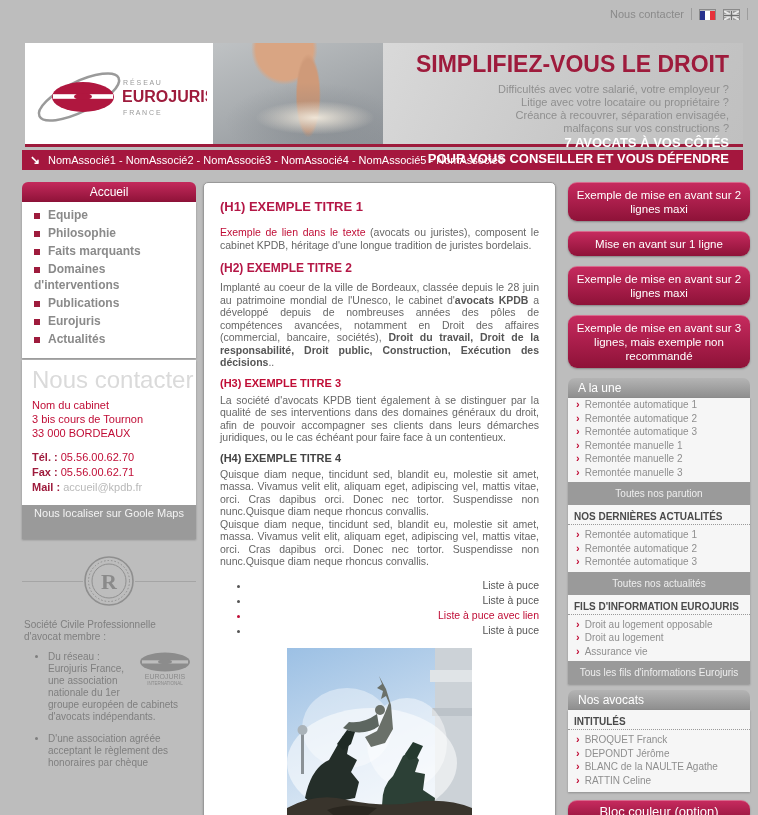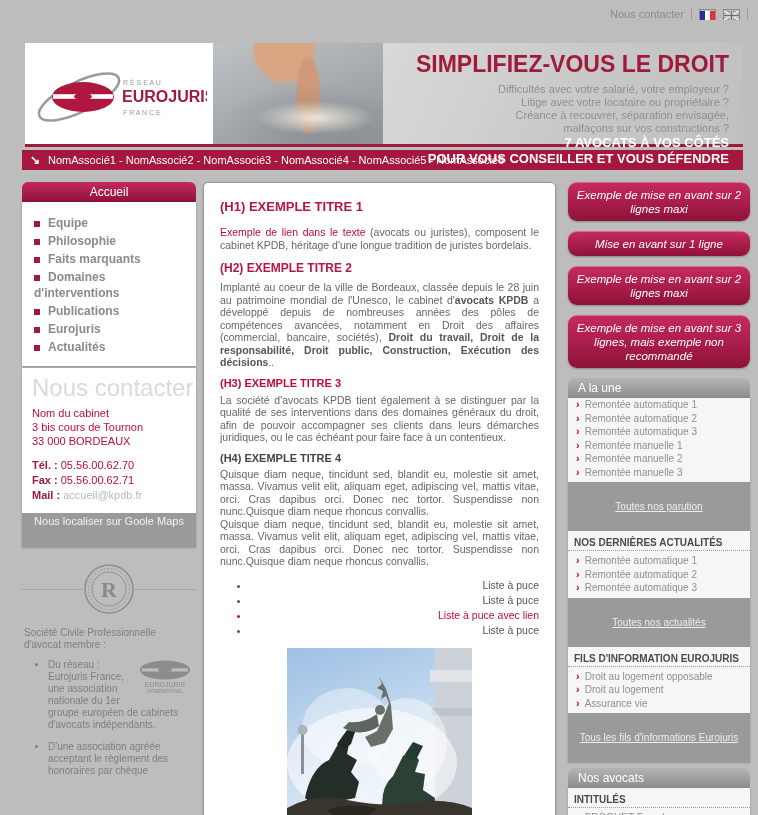--- a/index.html
+++ b/index.html
@@ -33,21 +33,21 @@
   .assoc-arrow { font-weight:bold; font-size:12px; }
 
   
   .columns { display:flex; align-items:flex-start; margin:12px 0 0 22px; width:728px; }
   .col-left  { width:174px; }
   .col-main  { width:353px; margin-left:7px; }
   .col-right { width:182px; margin-left:12px; }
 
   
   .menu-header { height:20px; line-height:20px; text-align:center; color:#fff; font-size:12px; background:linear-gradient(#c42a5c,#8e1238); border-radius:6px 6px 0 0; }
-  .menu-list { background:#fff; list-style:none; padding:12px 6px 10px 12px; box-shadow:0 1px 2px rgba(0,0,0,.25); }
+  .menu-list { background:#fff; list-style:none; padding:4px 6px 10px 12px; box-shadow:0 1px 2px rgba(0,0,0,.25); }
   .menu-list li { font-size:12px; font-weight:bold; color:#8a8a8a; line-height:16px; padding:1px 0; cursor:pointer; }
   .sq { display:inline-block; width:6px; height:6px; background:#9e1b3c; margin-right:8px; }
 
   
   .contact-box { background:#fff; margin-top:2px; box-shadow:0 1px 2px rgba(0,0,0,.25); }
   .contact-ghost { font-size:24px; color:#dadada; padding:6px 0 4px 10px; white-space:nowrap; overflow:hidden; }
   .contact-addr { padding-left:10px; }
   .contact-addr div { color:#c00d36; font-size:11px; line-height:14px; }
   .contact-tels { padding:10px 0 0 10px; }
   .contact-tels div { font-size:11px; line-height:15px; color:#c00d36; }
@@ -73,28 +73,28 @@
   .c-h4 { color:#444; font-size:11px; margin:8px 0 4px; }
   .textlink { color:#c00d36; cursor:pointer; }
   .bold { font-weight:bold; color:#555; }
   .p-tight { margin-bottom:0 !important; }
   .bullets { list-style:disc; margin:10px 0 10px 30px; }
   .bullets li { font-size:10.5px; color:#555; line-height:15px;text-align:right; }
   .bullets li.link { color:#c00d36; }
   .photo-wrap { text-align:center; margin:4px 0 2px; }
 
   
-  .promo-btn { background:linear-gradient(#c62a5e,#8e1238); border-top:1px solid #d86a8d; border-radius:9px; color:#fff; font-size:11.5px; line-height:14px; text-align:center; padding:5px 8px; margin-bottom:10px; cursor:pointer; box-shadow:0 1px 2px rgba(0,0,0,.3);font-style:italic; }
+  .promo-btn { background:linear-gradient(#c62a5e,#8e1238); border-top:1px solid #d86a8d; border-radius:9px; color:#fff; font-size:11.5px; line-height:14px; text-align:center; padding:5px 8px; margin-bottom:10px; cursor:pointer; box-shadow:0 1px 2px rgba(0,0,0,.3); }
   .panel { margin-bottom:6px; }
   .panel-header { background:linear-gradient(#b4b4b4,#8d8d8d); color:#fff; font-size:12px; padding:3px 10px; border-radius:7px 7px 0 0; }
   .panel-body { background:#f6f6f6; box-shadow:0 1px 2px rgba(0,0,0,.25); padding-bottom:0; }
   .sec-head { font-weight:bold; color:#4a4a4a; font-size:10px; padding:6px 6px 2px 6px; border-bottom:1px dotted #9a9a9a; margin-bottom:3px; }
   .plink { display:flex; gap:5px; align-items:baseline; padding-left:8px; font-size:10px; color:#8f8f8f; line-height:12.5px; cursor:pointer; }
   .plink .arr { color:#c00d36; font-weight:bold; font-size:11px; }
-  .panel-bar { background:#9a9a9a; color:#eee; font-size:10px; text-align:center; padding:19px 0; margin-top:3px; cursor:pointer;text-decoration:underline; }
+  .panel-bar { background:#9a9a9a; color:#eee; font-size:10px; text-align:center; padding:6px 0; margin-top:3px; cursor:pointer; }
   .bloc-btn { margin-top:8px; font-size:13px; padding:4px 8px; }
 </style>
 </head>
 <body>
 
 <div class="page">
 
   <div class="topbar">
     <span class="tb-link">Nous contacter</span>
     <span class="tb-sep"></span>

